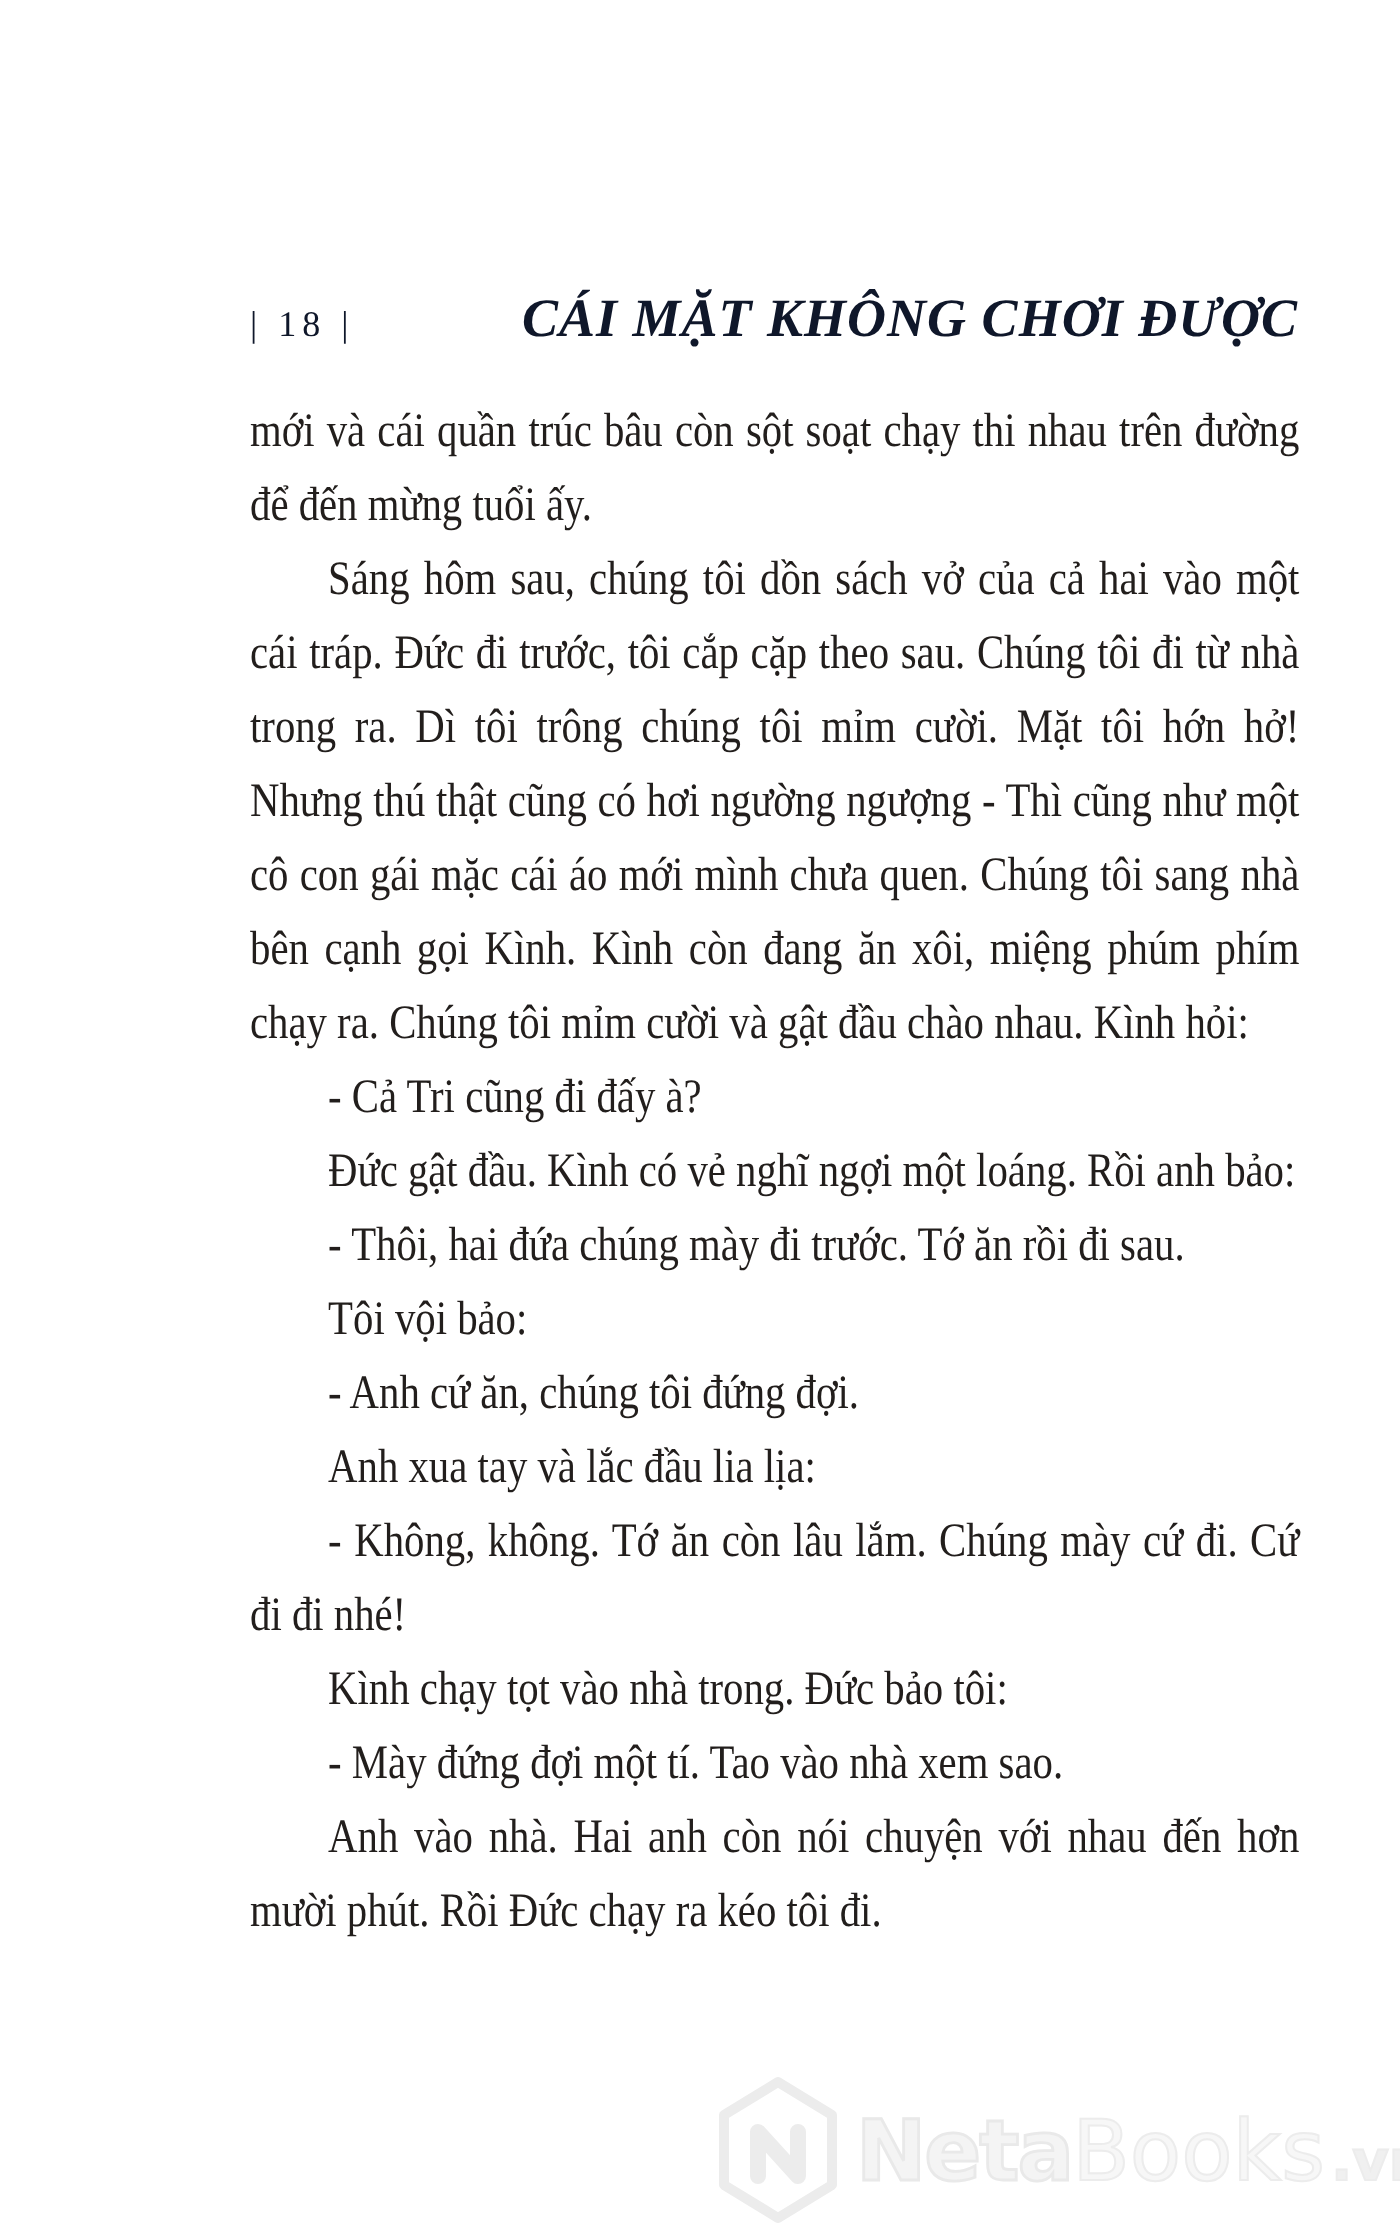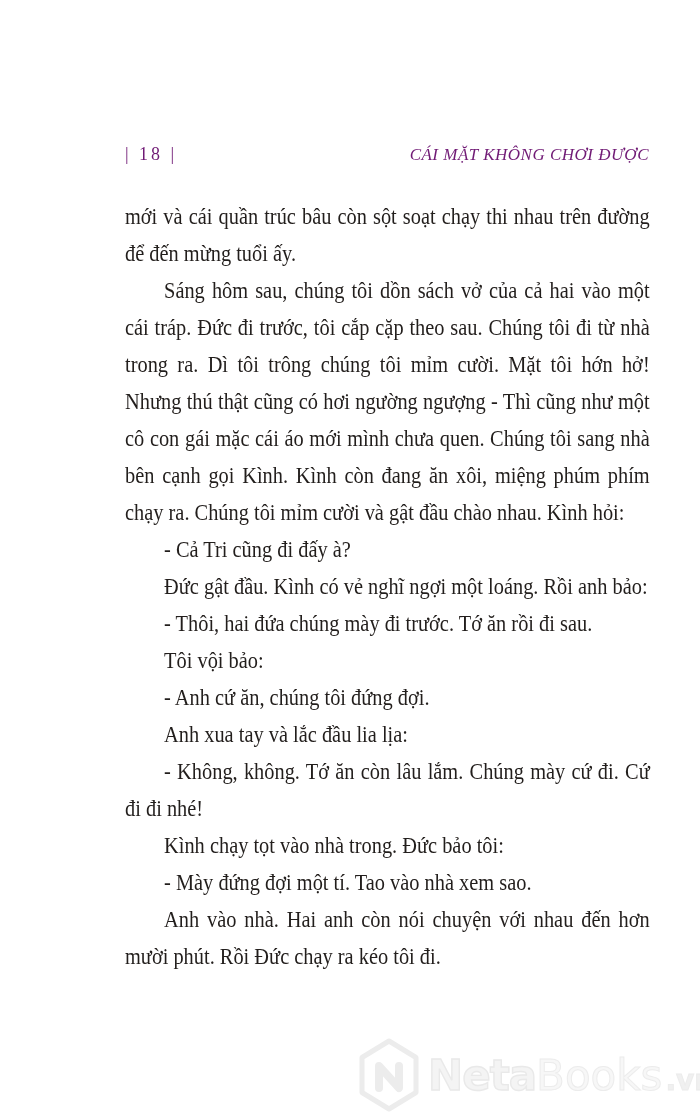--- a/index.html
+++ b/index.html
@@ -14,30 +14,30 @@
 
   
   .page-header {
     position: absolute;
     left: 125px;
     top: 144px;
     width: 524px;
     display: flex;
     justify-content: space-between;
     align-items: baseline;
-    color: #701a75;
+    color: #0f172a;
   }
   .page-number {
     font-size: 18px;
     letter-spacing: 3px;
   }
   .running-title {
     font-style: italic;
-    font-weight: 400;
-    font-size: 17px;
+    font-weight: 700;
+    font-size: 27px;
     letter-spacing: 0.5px;
     white-space: nowrap;
   }
 
   
   .body-text {
     position: absolute;
     left: 125px;
     top: 198px;
     width: 618px;               

